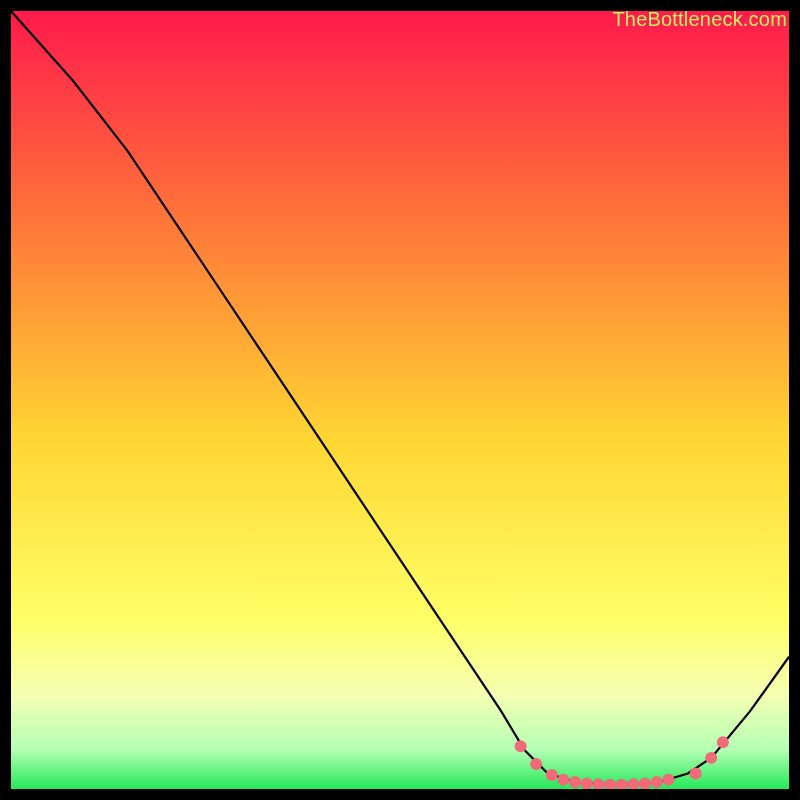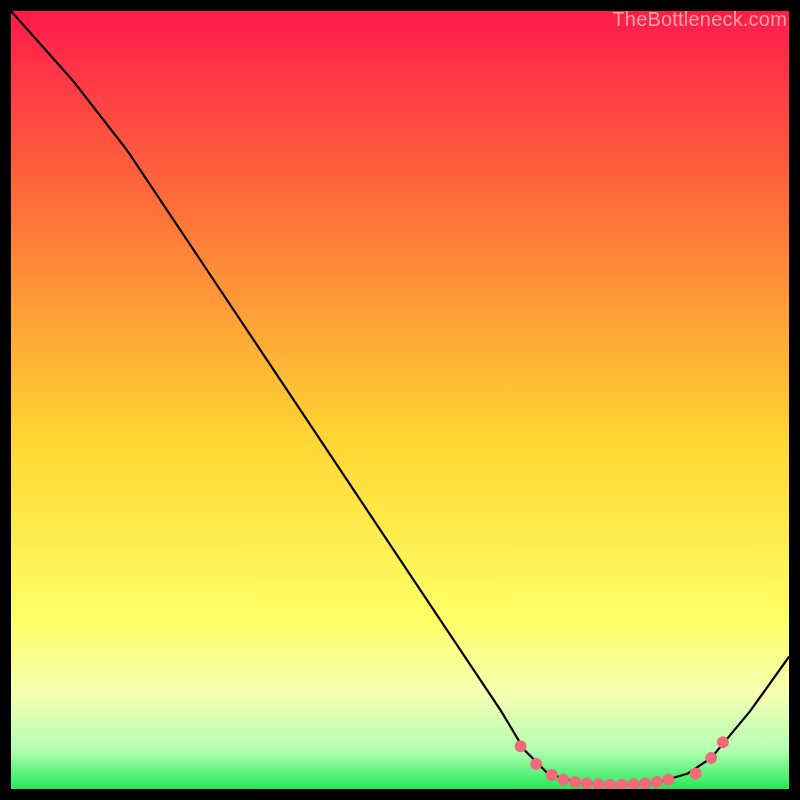--- a/index.html
+++ b/index.html
@@ -23,21 +23,21 @@
     position: absolute;
     left: 0;
     top: 0;
     width: 778px;
     height: 778px;
   }
   .watermark {
     position: absolute;
     top: -3px;
     right: 2px;
-    color: #fca5a5;
+    color: #bef264;
     font-size: 20px;
     font-weight: 500;
     letter-spacing: 0.2px;
   }
   svg {
     display: block;
   }
 </style>
 </head>
 <body>

